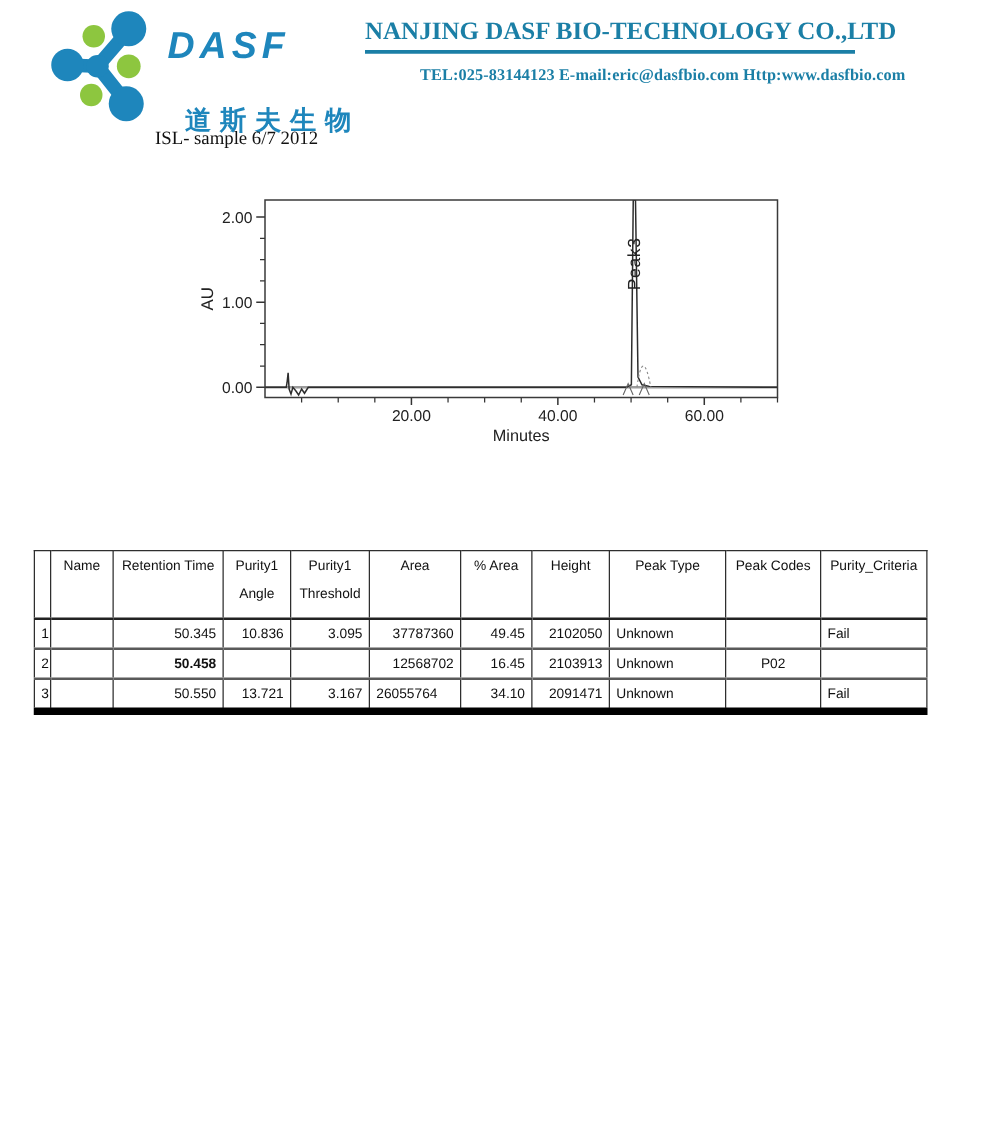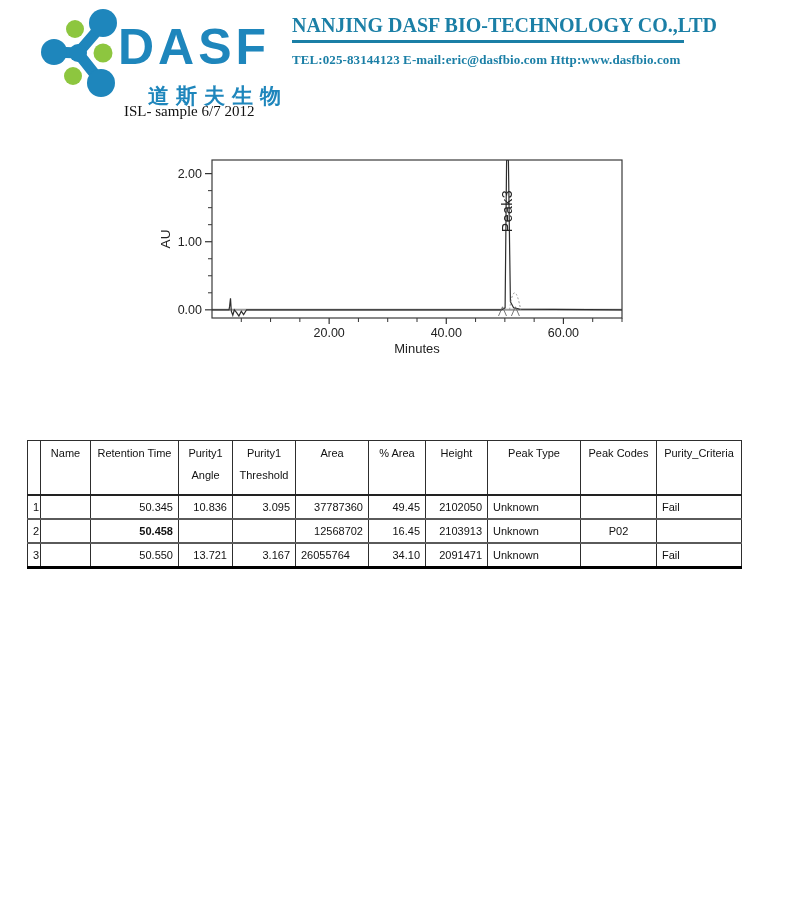--- a/index.html
+++ b/index.html
@@ -3,51 +3,51 @@
 <meta charset="utf-8">
 <style>
   :root{ --logo-blue:#1e86bc; --logo-green:#8dc63f; --accent:#1b7fa6; }
   html,body{margin:0;padding:0;background:#ffffff;}
   #page{position:relative;width:786px;height:908px;background:#ffffff;overflow:hidden;
         font-family:"Liberation Sans",sans-serif;color:#1a1a1a;}
 
   
   .logo-wrap{position:absolute;left:40px;top:6px;width:252px;height:95px;}
   .logo-svg{position:absolute;left:0;top:2px;}
-  .brand-text{position:absolute;left:78px;top:16px;font-size:50px;font-weight:bold;
-              color:var(--logo-blue);letter-spacing:4px;
+  .brand-text{position:absolute;left:94px;top:16px;font-size:30px;font-weight:bold;
+              font-style:italic;color:var(--logo-blue);letter-spacing:4px;
               font-family:"Liberation Sans",sans-serif;line-height:1;}
   .brand-cn{position:absolute;left:108px;top:76px;font-size:21px;font-weight:bold;
             color:var(--logo-blue);letter-spacing:7px;white-space:nowrap;}
   .company{position:absolute;left:292px;top:14px;width:392px;}
   .company-name{font-family:"Liberation Serif",serif;font-weight:bold;font-size:20px;
                 color:var(--accent);white-space:nowrap;padding-bottom:3px;
                 border-bottom:3px solid var(--accent);}
   .contact{font-family:"Liberation Serif",serif;font-weight:bold;font-size:13px;
-           color:var(--accent);margin-top:9px;white-space:nowrap;letter-spacing:0.1px;}
+           color:var(--accent);margin-top:9px;white-space:nowrap;letter-spacing:0.1px;margin-left:44px;}
   .sample-label{position:absolute;left:124px;top:103px;font-family:"Liberation Serif",serif;
                 font-size:15px;color:#111;}
 
   
   .chart{position:absolute;left:150px;top:148px;width:490px;height:215px;}
   .chart svg{display:block;}
   .chart text{font-family:"Liberation Sans",sans-serif;}
 
   
   .table-wrap{position:absolute;left:27px;top:440px;width:714px;}
   table.results{border-collapse:collapse;table-layout:fixed;width:714px;
                 font-size:11px;color:#111;}
   table.results th, table.results td{border:1px solid #2e2e2e;overflow:hidden;
                 white-space:nowrap;}
   table.results thead th{height:46px;vertical-align:top;font-weight:400;
                 text-align:center;padding-top:6px;border-bottom:2px solid #222;
                 background:#fff;}
   table.results thead .hl2{margin-top:10px;}
   table.results tbody td{height:22px;padding:0 5px;border-top:2px solid #5a5a5a;}
-  table.results{border-top:1px solid #222;border-bottom:3px solid #000000;}
+  table.results{border-top:1px solid #222;border-bottom:6px solid #000000;}
 </style>
 </head>
 <body>
 
 <div id="page">
 
   <div class="logo-wrap">
     <svg class="logo-svg" width="96" height="92" viewBox="0 0 96 92">
       <g stroke="var(--logo-blue)" stroke-width="11" stroke-linecap="round">
         <line x1="14" y1="44" x2="38" y2="45"></line>

